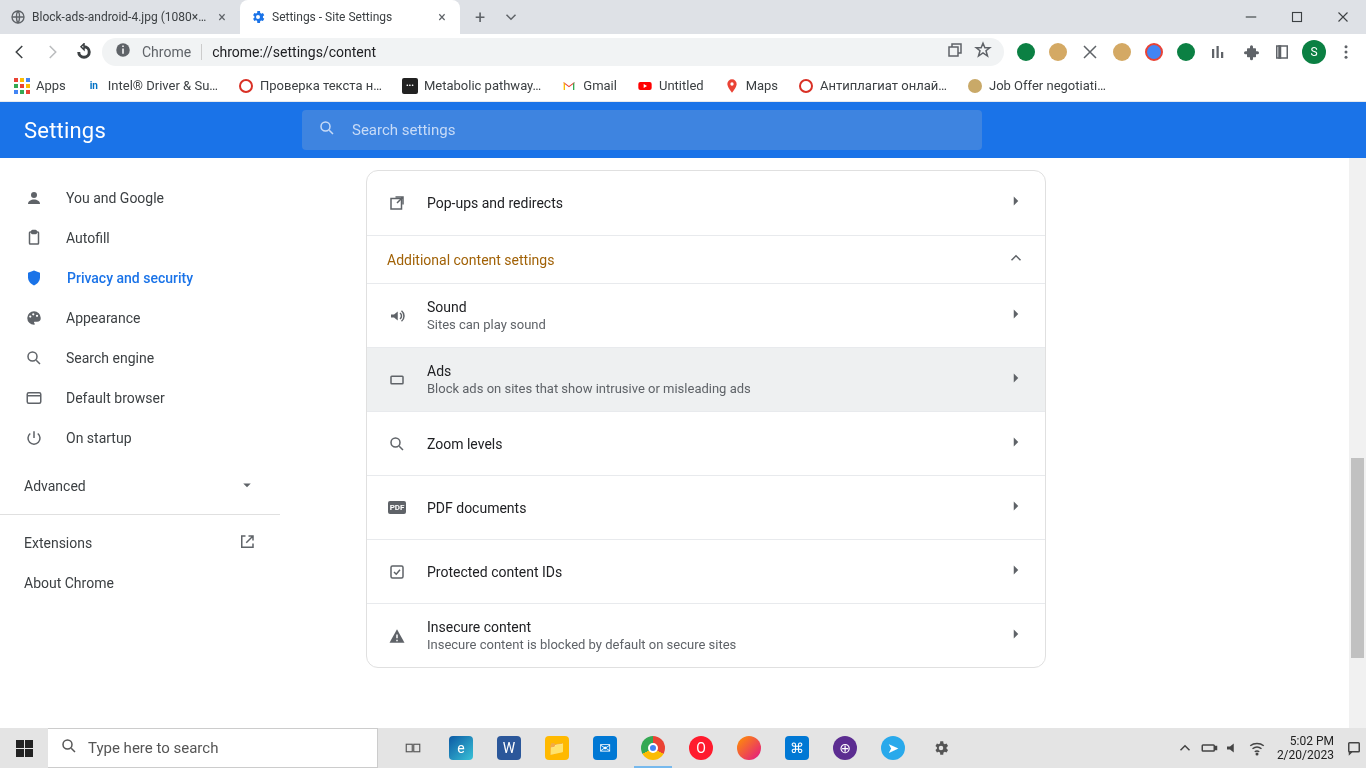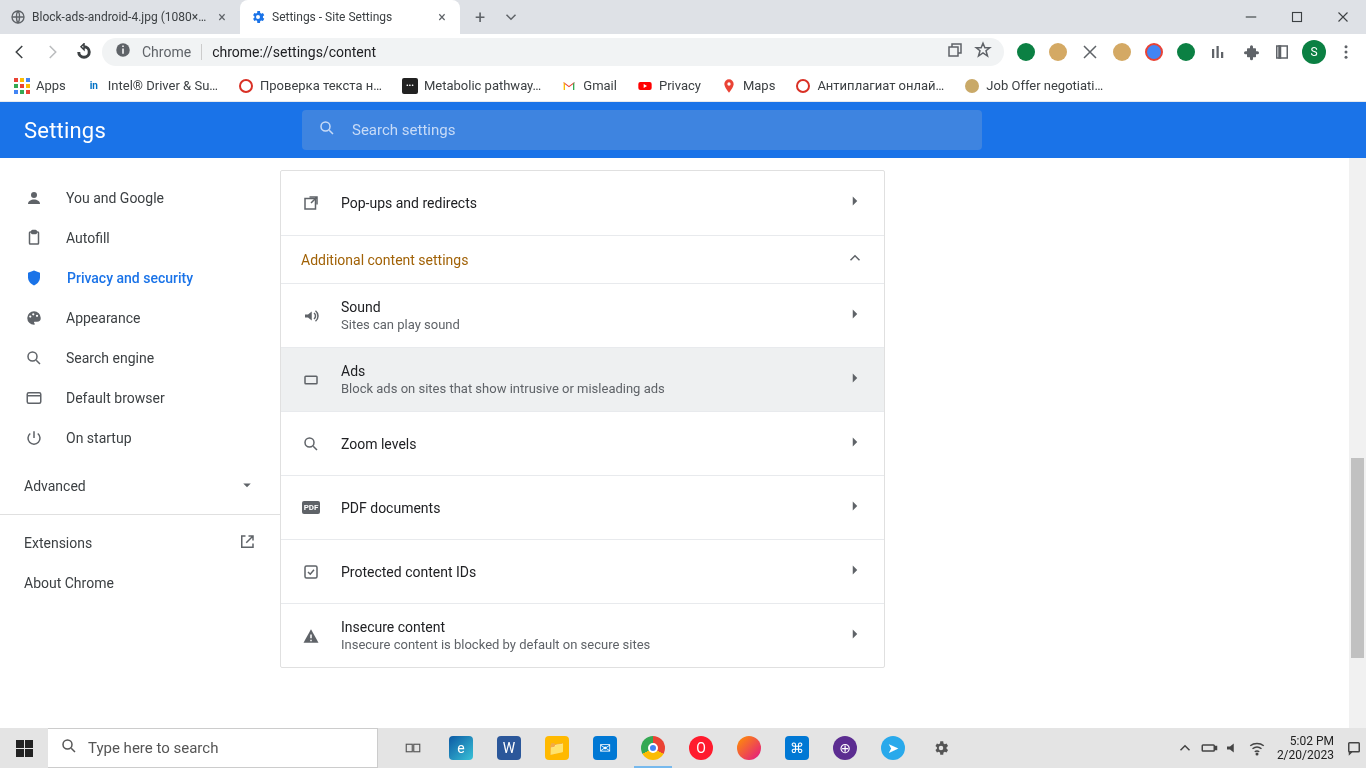--- a/index.html
+++ b/index.html
@@ -49,21 +49,21 @@
 .sidebar { width:280px; background:#fff; padding-top:20px; font-size:14px; color:#3c4043; position:relative; }
 .side-item { height:40px; display:flex; align-items:center; padding-left:24px; gap:22px; cursor:pointer; }
 .side-item.active { color:#1a73e8; font-weight:500;gap:23px; }
 .side-item .ic { width:20px; height:20px; display:flex; align-items:center; justify-content:center; color:#5f6368; }
 .side-item.active .ic { color:#1a73e8; }
 .adv { height:40px; display:flex; align-items:center; justify-content:space-between; padding:0 24px; color:#3c4043; font-size:14px; margin-top:8px; }
 .divider { height:1px; background:#e0e0e0; margin:8px 0; }
 .side-link { height:40px; display:flex; align-items:center; justify-content:space-between; padding:0 24px; font-size:14px; color:#3c4043; }
 
 .main { flex:1; background:#fff; overflow-y:auto; position:relative; }
-.panel { width:605px; border:1px solid #e0e0e0; border-radius:2px; background:#fff; }
+.panel { width:680px; margin-left:86px; border:1px solid #e0e0e0; border-radius:12px; background:#fff; }
 .row { min-height:64px; display:flex; align-items:center; padding:14px 20px; border-top:1px solid #e8eaed; gap:20px; cursor:pointer; }
 .row:first-child { border-top:none; }
 .row.hover { background:#eef0f1; }
 .row .ic { width:20px; height:20px; color:#5f6368; display:flex; align-items:center; justify-content:center; flex-shrink:0; }
 .row .labels { flex:1; }
 .row .t { font-size:14px; color:#202124; }
 .row .d { font-size:13px; color:#5f6368; margin-top:2px; }
 .row .chev { color:#5f6368; }
 .section-header { height:48px; display:flex; align-items:center; justify-content:space-between; padding:0 20px; font-size:14px; color:#a16207; border-top:1px solid #e8eaed; }
 .spacer-top { height:12px; }
@@ -258,21 +258,21 @@
       </span>
       <span>Gmail</span>
     </div>
   <div class="bm">
       <span class="ic">
         <svg viewBox="0 0 24 24" fill="#ff0000">
           <rect x="2" y="6" width="20" height="12" rx="3"></rect>
           <path fill="#fff" d="M10 9v6l5-3z"></path>
         </svg>
       </span>
-      <span>Privacy</span>
+      <span>Untitled</span>
     </div>
   <div class="bm">
       <span class="ic">
         <svg viewBox="0 0 24 24">
           <path fill="#ea4335" d="M12 2a7 7 0 00-7 7c0 5 7 13 7 13s7-8 7-13a7 7 0 00-7-7z"></path>
           <circle cx="12" cy="9" r="2.5" fill="#fff"></circle>
         </svg>
       </span>
       <span>Maps</span>
     </div>

